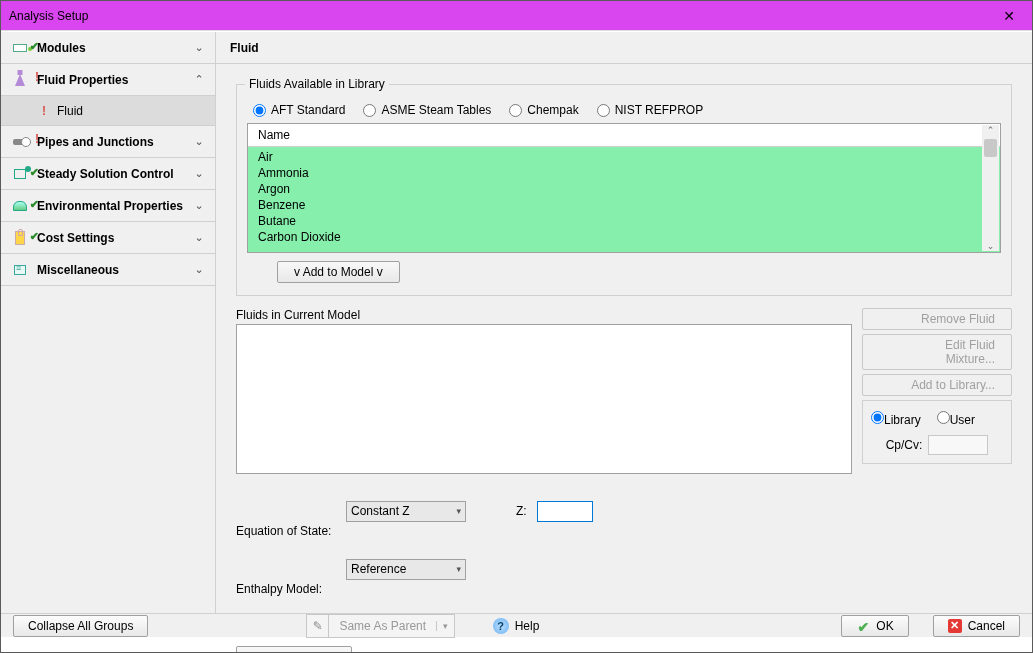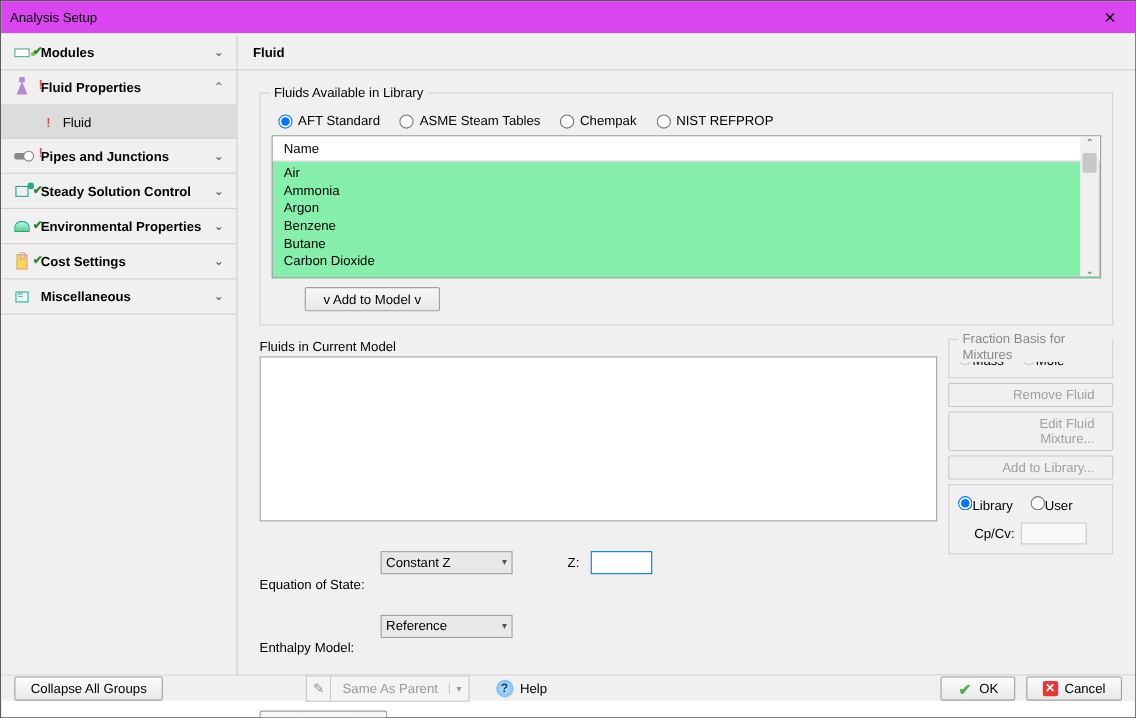--- a/index.html
+++ b/index.html
@@ -57,21 +57,21 @@
 .eq-label { width:100px;margin-top:40px; }
 .select { width:120px; border:1px solid #a0a0a0; background:#e8e8e8; height:21px; padding:0 4px; display:flex; align-items:center; justify-content:space-between; cursor:pointer; }
 .select .arr { font-size:9px; color:#555; }
 .z-input { width:56px; height:21px; border:1px solid #0078d7; background:#fff; padding:0 4px; }
 
 .cpcv-row { display:flex; align-items:center; gap:6px; margin-top:8px; color:#888; justify-content:center; }
 .cpcv-row input { width:60px; height:20px; border:1px solid #c8c8c8; background:#f8f8f8; }
 
 .edit-fluid { margin-top:50px; }
 
-.footer { height:24px; border-top:1px solid #d0d0d0; background:#f0f0f0; display:flex; align-items:center; padding:0 12px; gap:10px; }
+.footer { height:24px; border-top:1px solid #d0d0d0; background:#f0f0f0; display:flex; align-items:center; padding:0 12px; gap:24px; }
 .footer .spacer { flex:1; }
 .footer-btn { display:flex; align-items:center; gap:6px; border:1px solid #a0a0a0; background:linear-gradient(#fcfcfc,#e8e8e8); padding:3px 14px; cursor:pointer; border-radius:2px; }
 .dropdown { display:flex; align-items:center; border:1px solid #c8c8c8; background:#f4f4f4; height:24px; }
 .dropdown .edit-ico { width:22px; height:22px; border-right:1px solid #c8c8c8; display:flex; align-items:center; justify-content:center; color:#888; }
 .dropdown .dd-text { padding:0 10px; color:#999; }
 .dropdown .dd-arr { padding:0 6px; color:#999; border-left:1px solid #c8c8c8; font-size:9px; }
 
 .ico-mod { width:14px; height:8px; border:1px solid #5a8; background:#fff; position:relative; }
 .ico-mod::after { content:""; position:absolute; right:-6px; top:2px; width:4px; height:4px; background:#7c3; border-radius:50%; }
 .ico-flask { width:0; height:0; border-left:5px solid transparent; border-right:5px solid transparent; border-bottom:12px solid #b58bd8; }
@@ -234,27 +234,20 @@
               <span class="arr">▾</span>
             </div>
           </div>
 
           <div class="edit-fluid">
             <button class="btn">Edit Fluid List...</button>
           </div>
         </div>
 
         <div class="right-col">
-          <div class="fieldset">
-            <span class="legend">Fraction Basis for Mixtures</span>
-            <div class="radio-inline">
-              <label><input type="radio" disabled="" style=""><span>Mass</span></label>
-              <label><input type="radio" disabled="" style=""><span>Mole</span></label>
-            </div>
-          </div>
           <button class="btn" disabled="">Remove Fluid</button>
           <button class="btn" disabled="">Edit Fluid Mixture...</button>
           <button class="btn" disabled="">Add to Library...</button>
           <div class="fieldset enabled">
             <div class="radio-inline">
               <label><input type="radio" name="hr" checked="" style=""><span>Library</span></label>
               <label><input type="radio" name="hr" style=""><span>User</span></label>
             </div>
             <div class="cpcv-row">
               <span>Cp/Cv:</span>

